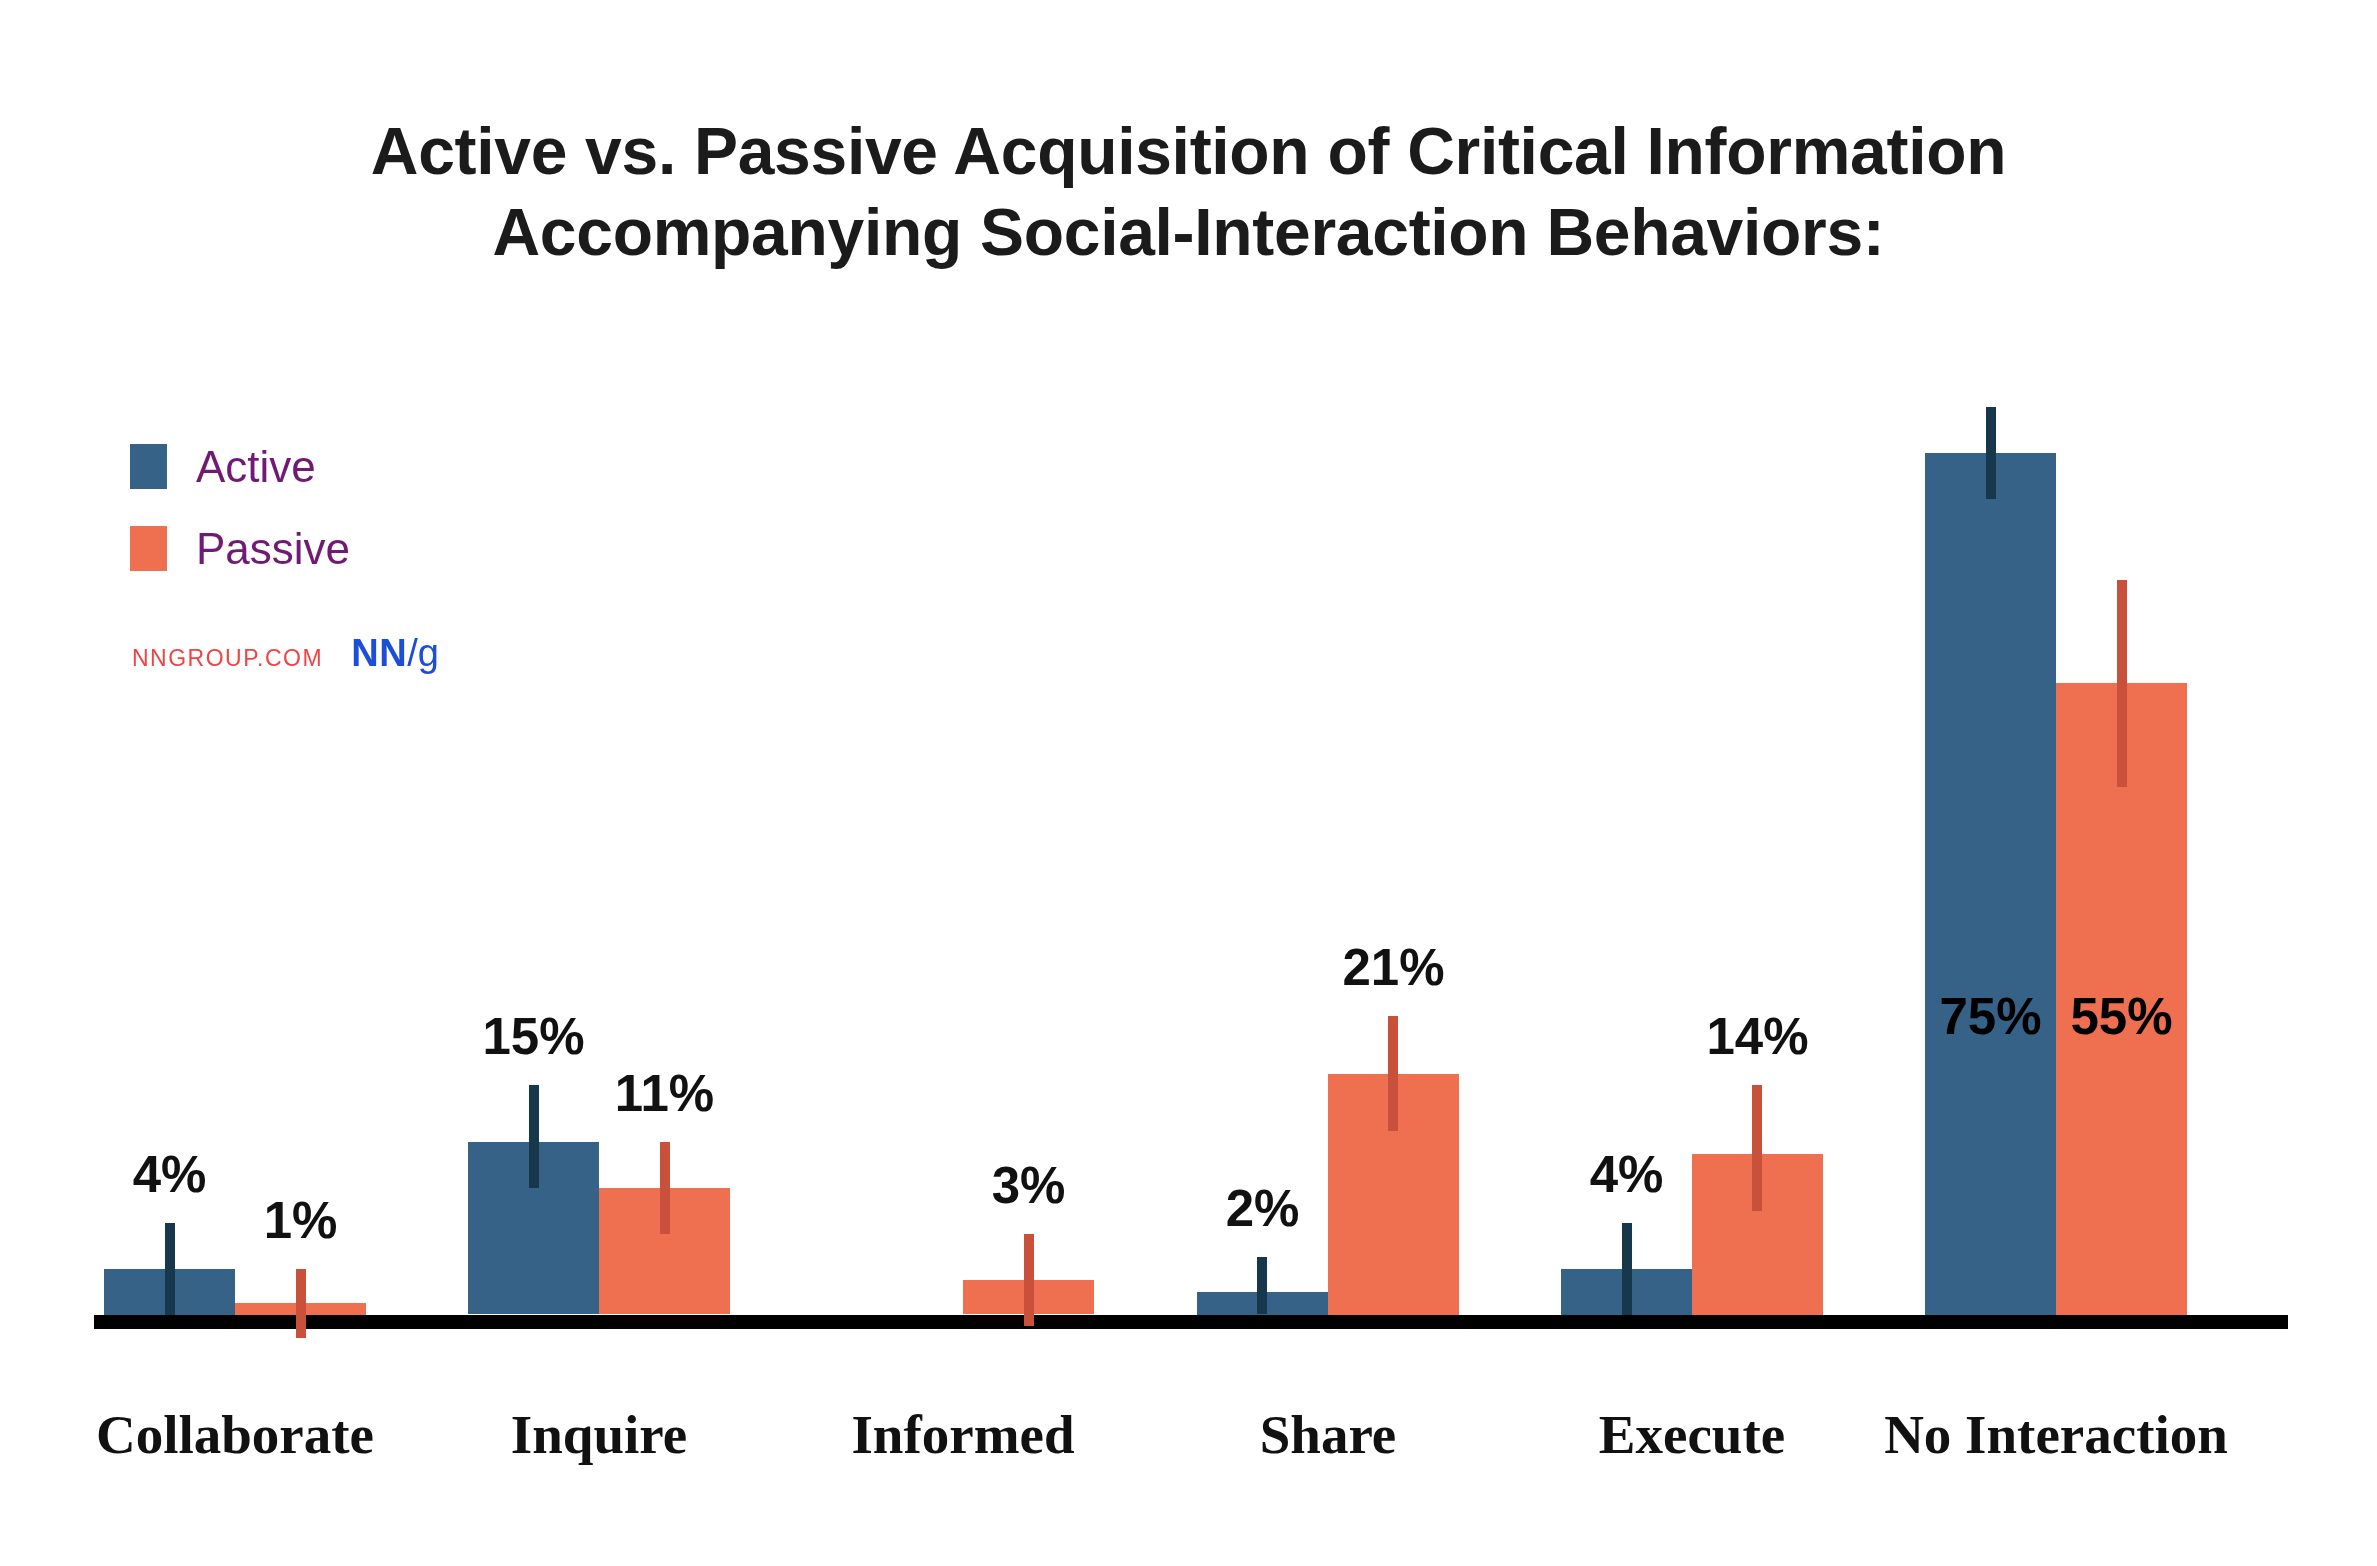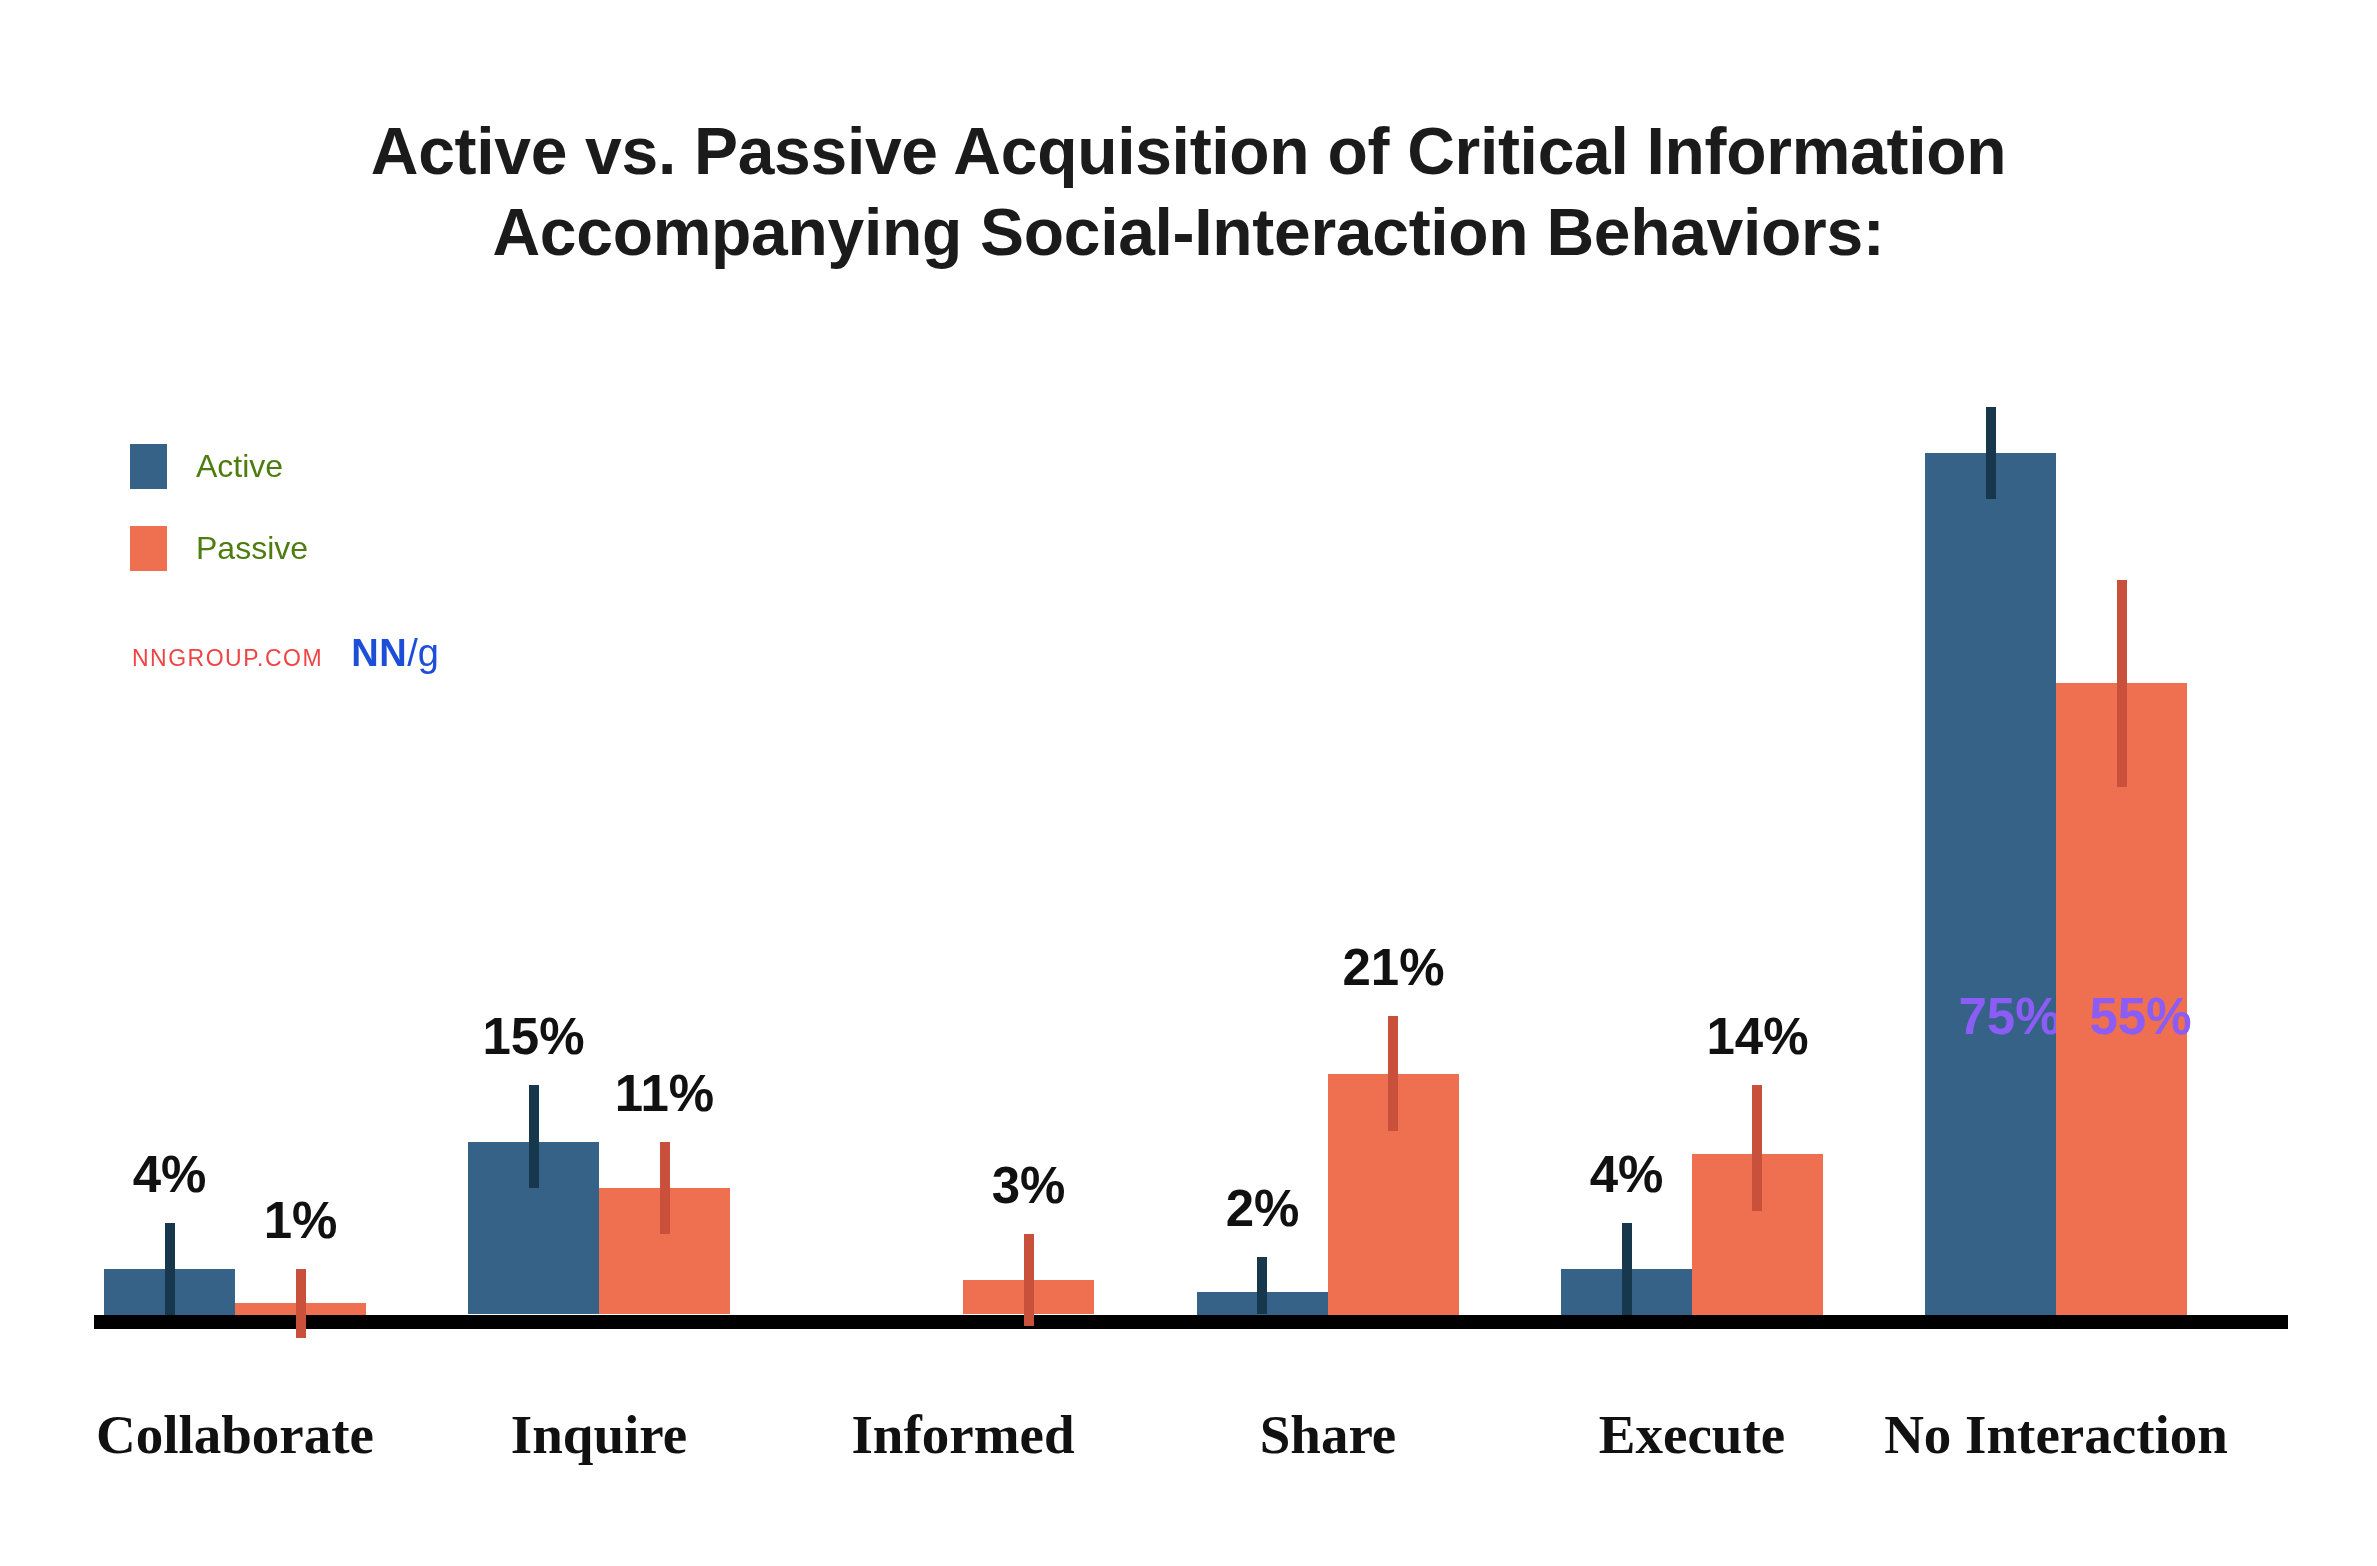--- a/index.html
+++ b/index.html
@@ -54,22 +54,22 @@
   .legend-swatch {
     width: 37px;
     height: 45px;
     flex: 0 0 auto;
   }
   .legend-swatch.active  { background: #366287; }
   .legend-swatch.passive { background: #ee7050; }
   .legend-label {
     margin-left: 29px;
     font-family: "Liberation Sans Narrow", "Liberation Sans", sans-serif;
-    font-size: 32px;
-    color: #4d7c0f;
+    font-size: 44px;
+    color: #701a75;
     white-space: nowrap;
   }
 
   
   .branding {
     position: absolute;
     left: 132px;
     top: 632px;
     display: flex;
     align-items: baseline;
@@ -131,22 +131,21 @@
   .value-label {
     position: absolute;
     font-family: "Liberation Sans Narrow", "Liberation Sans", sans-serif;
     font-weight: bold;
     font-size: 51px;
     color: #111111;
     text-align: center;
     white-space: nowrap;
   }
   .value-label.inside {
-    color: #8b5cf6;
-    padding-left: 19px;
+    color: #000000;
   }
 
   
   .cat-label {
     position: absolute;
     font-family: Liberation Serif, serif;
     font-weight: bold;
     font-size: 55px;
     color: #111111;
     text-align: center;

